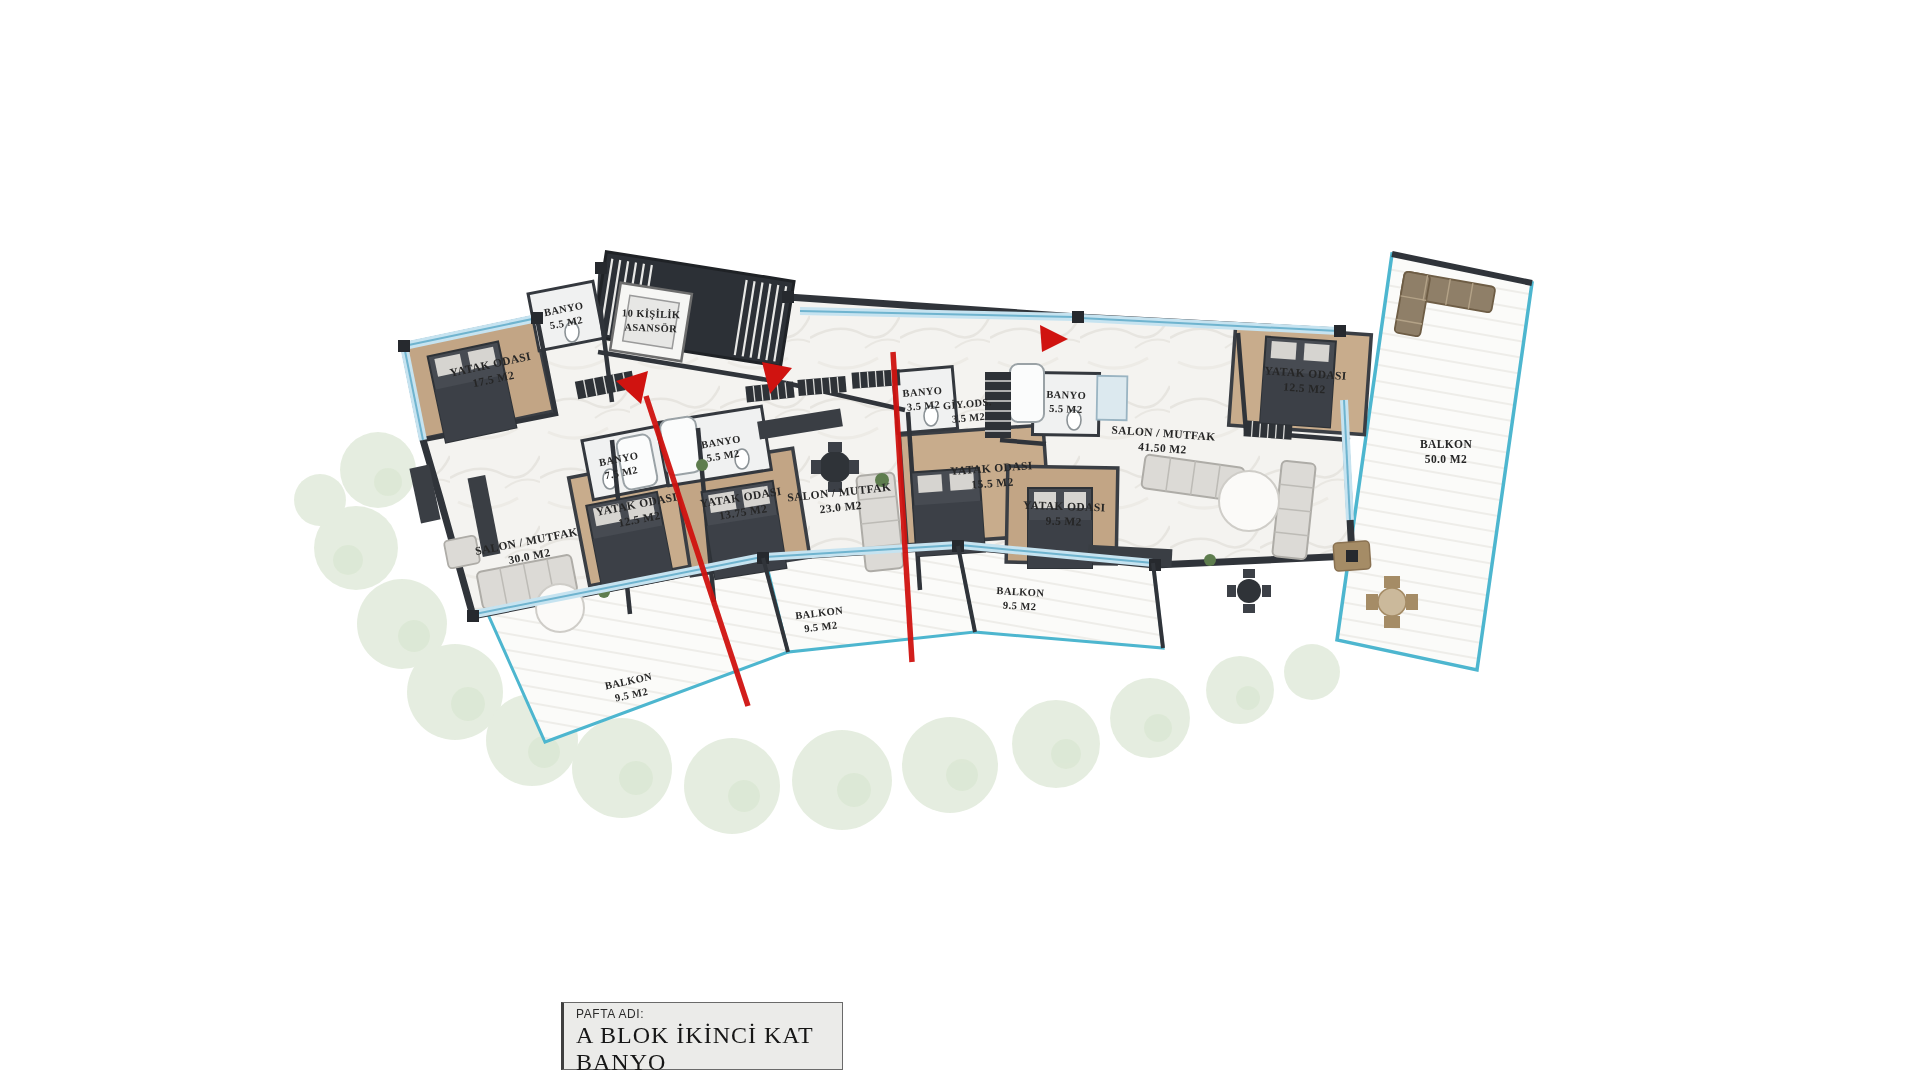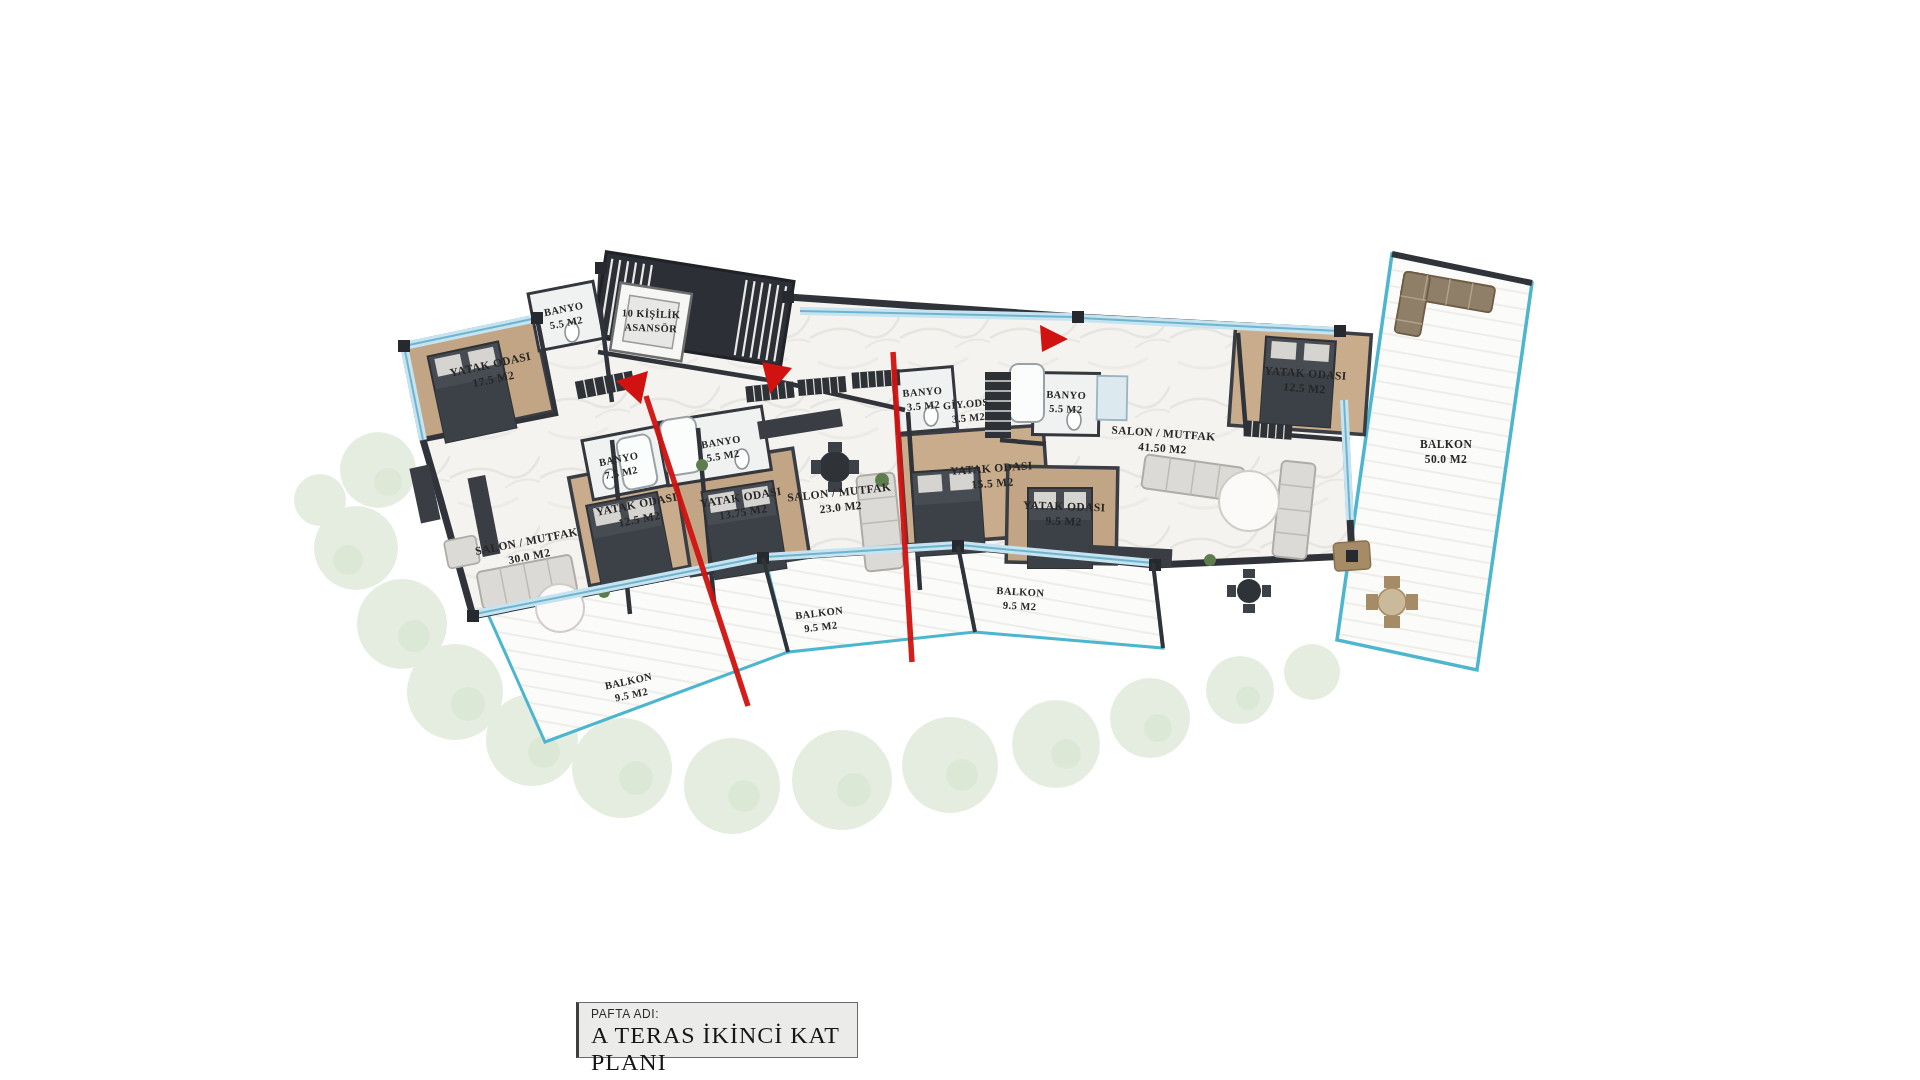--- a/index.html
+++ b/index.html
@@ -5,21 +5,21 @@
   html,body{margin:0;padding:0;background:#ffffff;}
   #stage{position:relative;width:1920px;height:1080px;background:#ffffff;overflow:hidden;
          font-family:"Liberation Sans",sans-serif;}
   #plan-svg{position:absolute;left:0;top:0;width:1920px;height:1080px;}
   #labels{position:absolute;left:0;top:0;width:1920px;height:1080px;pointer-events:none;}
   .lbl{position:absolute;display:flex;flex-direction:column;align-items:center;
        transform:translate(-50%,-50%) rotate(var(--r,0deg));
        font-family:"Liberation Serif",serif;font-weight:bold;font-size:11.5px;
        color:#262626;letter-spacing:.4px;line-height:1.3;white-space:nowrap;text-align:center;}
   .lbl.sm{font-size:10.5px;}
-  #title-block{position:absolute;left:576px;top:1002px;width:282px;height:56px;
+  #title-block{position:absolute;left:561px;top:1002px;width:282px;height:68px;
        background:#ebebe9;border:1.5px solid #6a6a6a;border-left:3px solid #3f3f3f;
        box-sizing:border-box;padding:4px 10px 0 12px;}
   #title-block .pafta{font-size:12px;color:#2b2b2b;letter-spacing:.6px;}
   #title-block .big{font-family:"Liberation Serif",serif;font-size:24px;color:#161616;
        letter-spacing:1px;margin-top:1px;}
 </style>
 </head>
 <body>
 
 <div id="stage">
@@ -452,16 +452,16 @@
         <span>9.5 M2</span>
       </div>
   <div class="lbl sm" style="left:1020px;top:599px;--r:3deg">
         <span>BALKON</span>
         <span>9.5 M2</span>
       </div>
 </div>
 
 <div id="title-block">
   <div class="pafta">PAFTA ADI:</div>
-  <div class="big">A TERAS İKİNCİ KAT PLANI</div>
+  <div class="big">A BLOK İKİNCİ KAT BANYO</div>
 </div>
 
 </div>
 
 </body></html>

